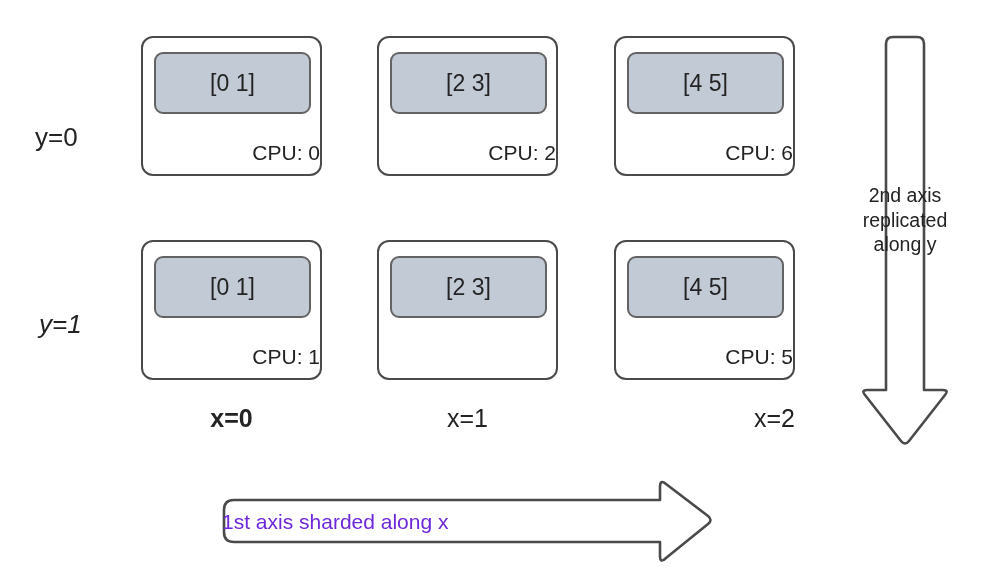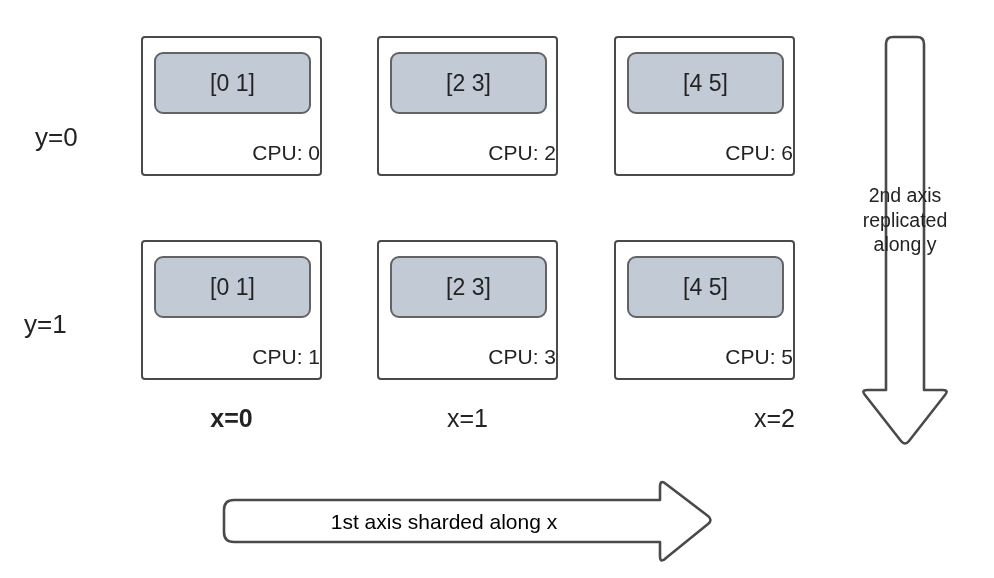--- a/index.html
+++ b/index.html
@@ -39,21 +39,21 @@
     white-space: nowrap;
   }
 
   
   .card {
     position: absolute;
     width: 181px;
     height: 140px;
     box-sizing: border-box;
     border: 2.5px solid #4a4a4a;
-    border-radius: 4px;
+    border-radius: 12px;
     background: #ffffff;
   }
   .card-inner {
     position: absolute;
     left: 11px;
     top: 14px;
     width: 157px;
     height: 62px;
     box-sizing: border-box;
     border: 2.5px solid #636363;
@@ -89,34 +89,34 @@
   .arrow-label-v {
     position: absolute;
     text-align: center;
     font-size: 19.5px;
     line-height: 24.5px;
     color: #232323;
     white-space: pre-line;
   }
   .arrow-label-h {
     position: absolute;
-    text-align: center;
+    text-align: left;
     font-size: 21px;
     line-height: 21px;
-    color: #000000;
+    color: #6d28d9;
     white-space: nowrap;
   }
 </style>
 </head>
 <body>
 
 <div id="canvas">
 
   <div class="row-label" style="left:35px; top:108px;margin-top:16px;">y=0</div>
-  <div class="row-label" style="left:24px; top:311px;">y=1</div>
+  <div class="row-label" style="left:39px; top:311px;font-style:italic;">y=1</div>
 
   <div class="card" style="left:141px; top:36px;">
     <div class="card-inner">
       <span class="card-inner-text">[0 1]</span>
     </div>
     <div class="card-cpu">CPU: 0</div>
   </div>
 
   <div class="card" style="left:377px; top:36px;">
     <div class="card-inner">
@@ -136,21 +136,20 @@
     <div class="card-inner">
       <span class="card-inner-text">[0 1]</span>
     </div>
     <div class="card-cpu">CPU: 1</div>
   </div>
 
   <div class="card" style="left:377px; top:240px;">
     <div class="card-inner">
       <span class="card-inner-text">[2 3]</span>
     </div>
-    <div class="card-cpu">CPU: 3</div>
   </div>
 
   <div class="card" style="left:614px; top:240px;">
     <div class="card-inner">
       <span class="card-inner-text">[4 5]</span>
     </div>
     <div class="card-cpu">CPU: 5</div>
   </div>
 
   <div class="col-label" style="left:141px; top:406px; width:181px;font-weight:bold;">x=0</div>

